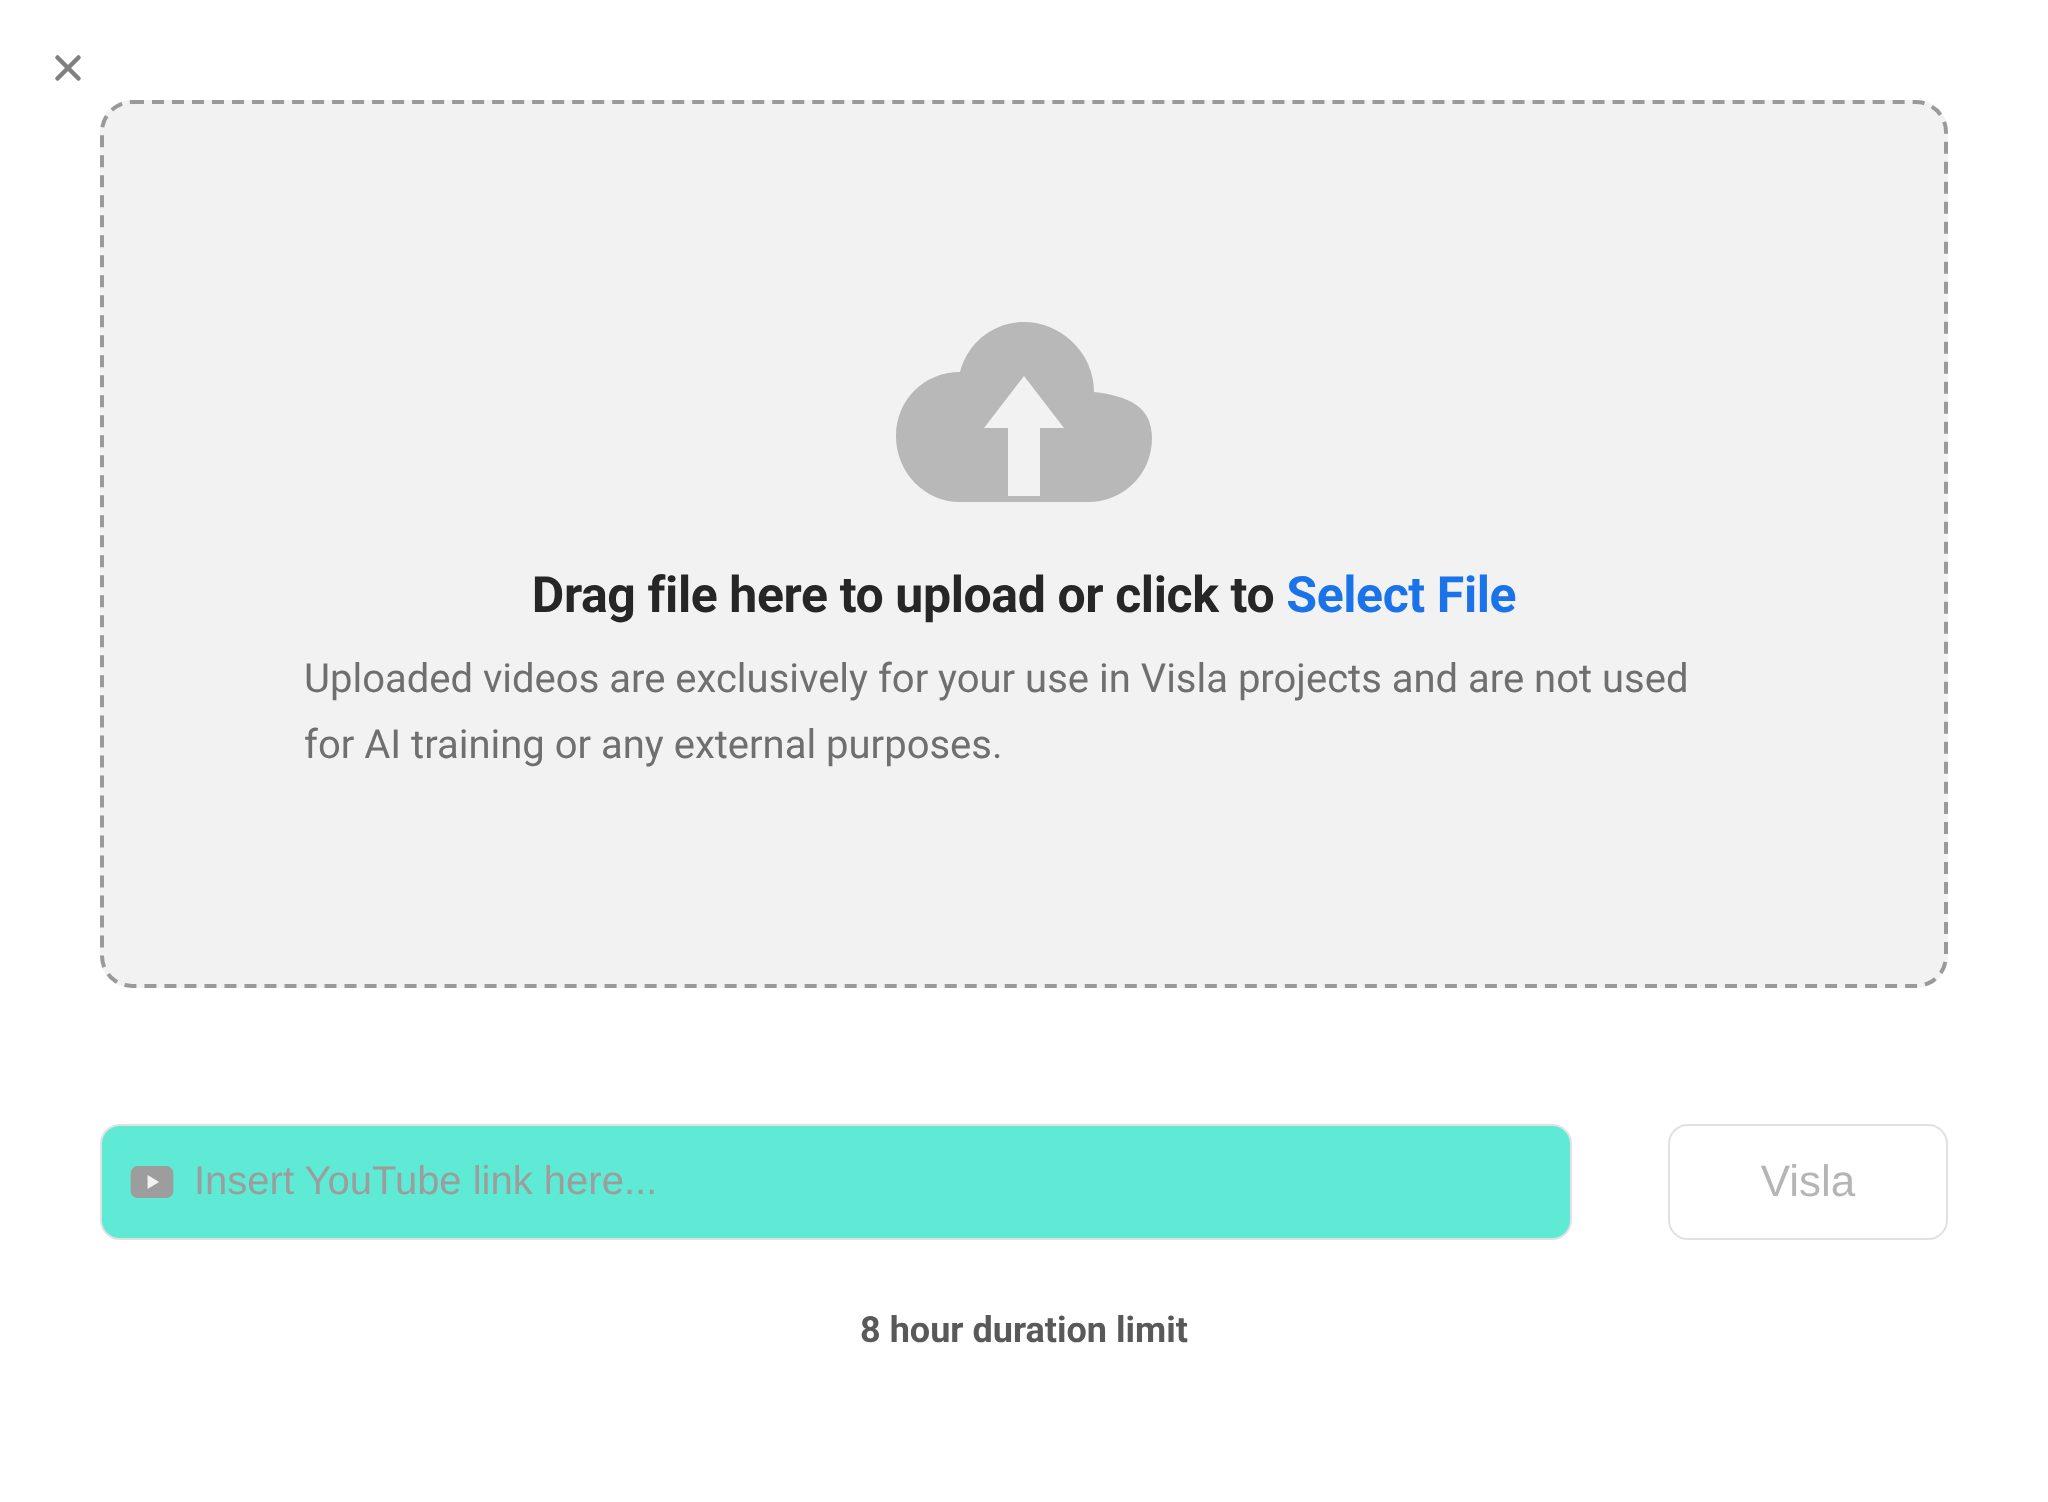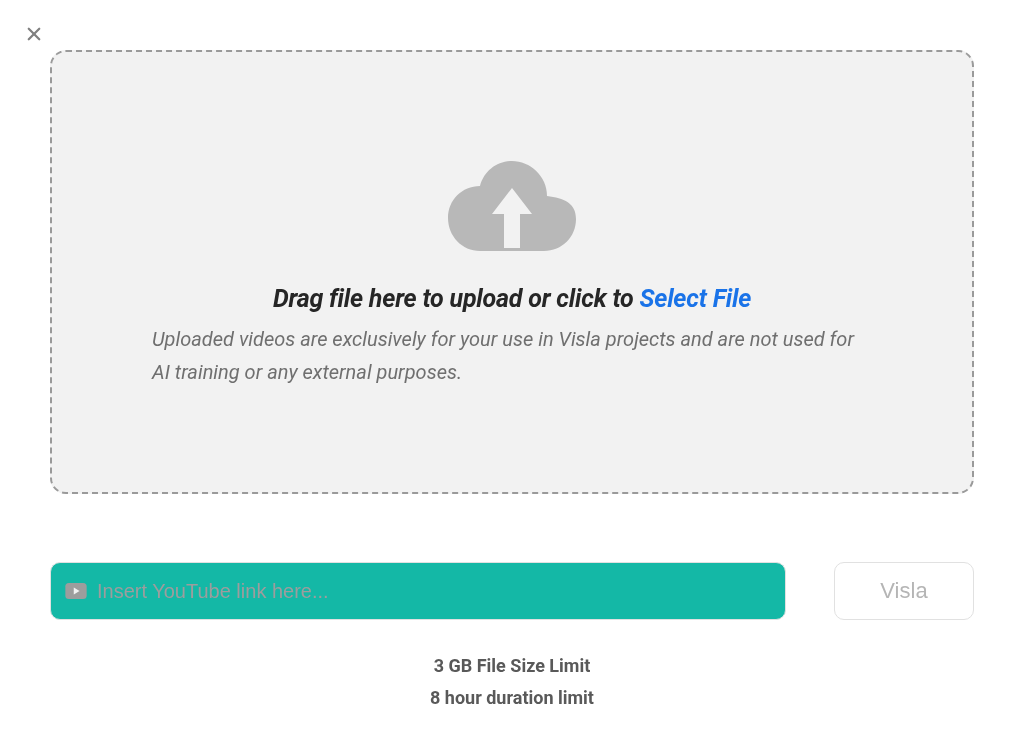--- a/index.html
+++ b/index.html
@@ -50,21 +50,20 @@
       height: 444px;
       border: 2px dashed #9a9a9a;
       border-radius: 16px;
       background: #f2f2f2;
       display: flex;
       flex-direction: column;
       align-items: center;
       justify-content: center;
       cursor: pointer;
       padding: 20px;
-      font-style: italic;
     }
 
     .cloud-icon {
       width: 140px;
       height: 110px;
       display: flex;
       align-items: center;
       justify-content: center;
       margin-bottom: 18px;
     }
@@ -103,21 +102,21 @@
       display: flex;
       gap: 48px;
       align-items: center;
     }
 
     .youtube-input-wrapper {
       flex: 1;
       position: relative;
       display: flex;
       align-items: center;
-      background: #14b8a6;
+      background: #5eead4;
       border: 1px solid #e1e1e1;
       border-radius: 10px;
       height: 58px;
       padding: 0 14px;
     }
 
     .youtube-icon {
       width: 22px;
       height: 16px;
       margin-right: 10px;
@@ -197,18 +196,17 @@
       <div class="youtube-input-wrapper">
         <svg class="youtube-icon" viewBox="0 0 24 18">
           <rect x="0" y="0" width="24" height="18" rx="4" fill="#9d9d9d"></rect>
           <path d="M 9.5 5 L 16 9 L 9.5 13 Z" fill="#f2f2f2"></path>
         </svg>
         <input type="text" class="youtube-input" placeholder="Insert YouTube link here..." style="">
       </div>
       <button class="upload-btn">Visla</button>
     </div>
     <div class="limits">
-      <div class="limit-line">3 GB File Size Limit</div>
       <div class="limit-line">8 hour duration limit</div>
     </div>
   </div>
 
 </div>
 
 </body></html>

